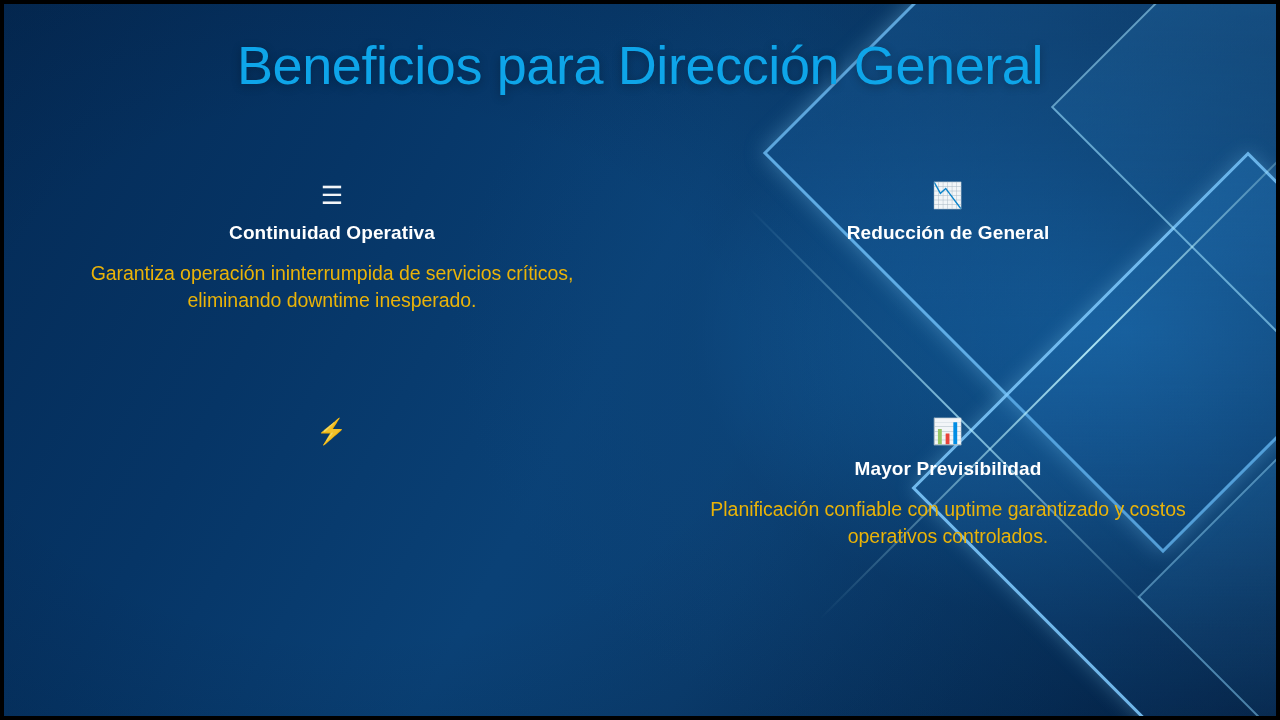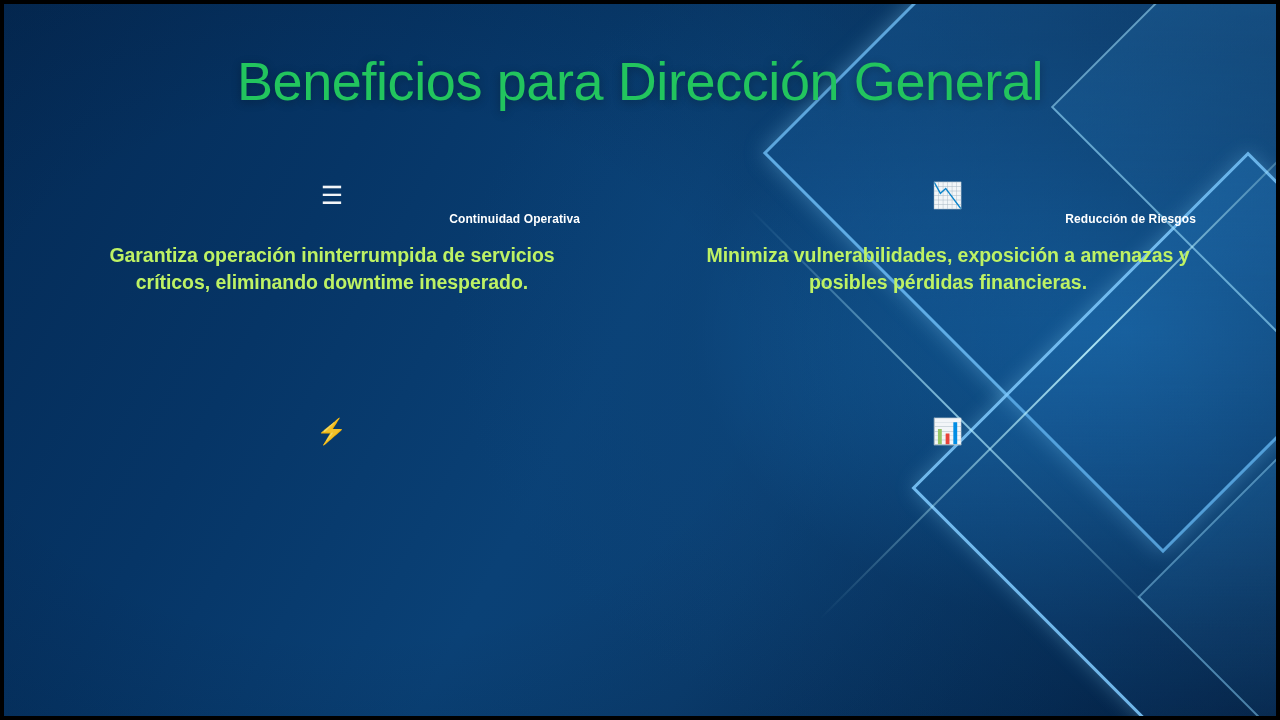--- a/index.html
+++ b/index.html
@@ -94,23 +94,23 @@
     transform: rotate(-45deg);
     transform-origin: center;
     filter: blur(0.5px);
   }
 
   
   .title {
     position: absolute;
     left: 0;
     right: 0;
-    top: 52px;
+    top: 36px;
     text-align: center;
-    color: #22c55e;
+    color: #0ea5e9;
     font-size: 54px;
     font-weight: 400;
     letter-spacing: -0.4px;
     line-height: 1.1;
     text-shadow: 0 2px 10px rgba(0,0,0,0.30);
   }
 
   
   .grid {
     position: absolute;
@@ -128,29 +128,29 @@
   }
   .card-icon {
     color: #ffffff;
     font-size: 25px;
     line-height: 34px;
     height: 34px;
     opacity: 0.95;
   }
   .card-title {
     color: #ffffff;
-    font-size: 12px;
+    font-size: 19px;
     font-weight: 700;
+    margin-top: 10px;
     letter-spacing: 0.1px;
-    text-align: right;
   }
   .card-desc {
-    color: #bef264;
+    color: #eab308;
     font-size: 19.5px;
-    font-weight: 700;
+    font-weight: 400;
     line-height: 1.36;
     margin-top: 16px;
     letter-spacing: -0.05px;
   }
 
   .frame-top, .frame-bottom, .frame-left, .frame-right {
     position: absolute;
     background: #000000;
   }
   .frame-top { left:0; top:0; width:1280px; height:4px; }
@@ -180,30 +180,31 @@
   <div class="grid">
 
     <div class="card">
       <div class="card-icon">☰</div>
       <div class="card-title">Continuidad Operativa</div>
       <div class="card-desc">Garantiza operación ininterrumpida de servicios críticos, eliminando downtime inesperado.</div>
     </div>
 
     <div class="card">
       <div class="card-icon">📉</div>
-      <div class="card-title">Reducción de Riesgos</div>
-      <div class="card-desc">Minimiza vulnerabilidades, exposición a amenazas y posibles pérdidas financieras.</div>
+      <div class="card-title">Reducción de General</div>
     </div>
 
     <div class="card">
       <div class="card-icon">⚡</div>
     </div>
 
     <div class="card">
       <div class="card-icon">📊</div>
+      <div class="card-title">Mayor Previsibilidad</div>
+      <div class="card-desc">Planificación confiable con uptime garantizado y costos operativos controlados.</div>
     </div>
 
   </div>
 
   <div class="frame-top"></div>
   <div class="frame-bottom"></div>
   <div class="frame-left"></div>
   <div class="frame-right"></div>
 
 </div>

